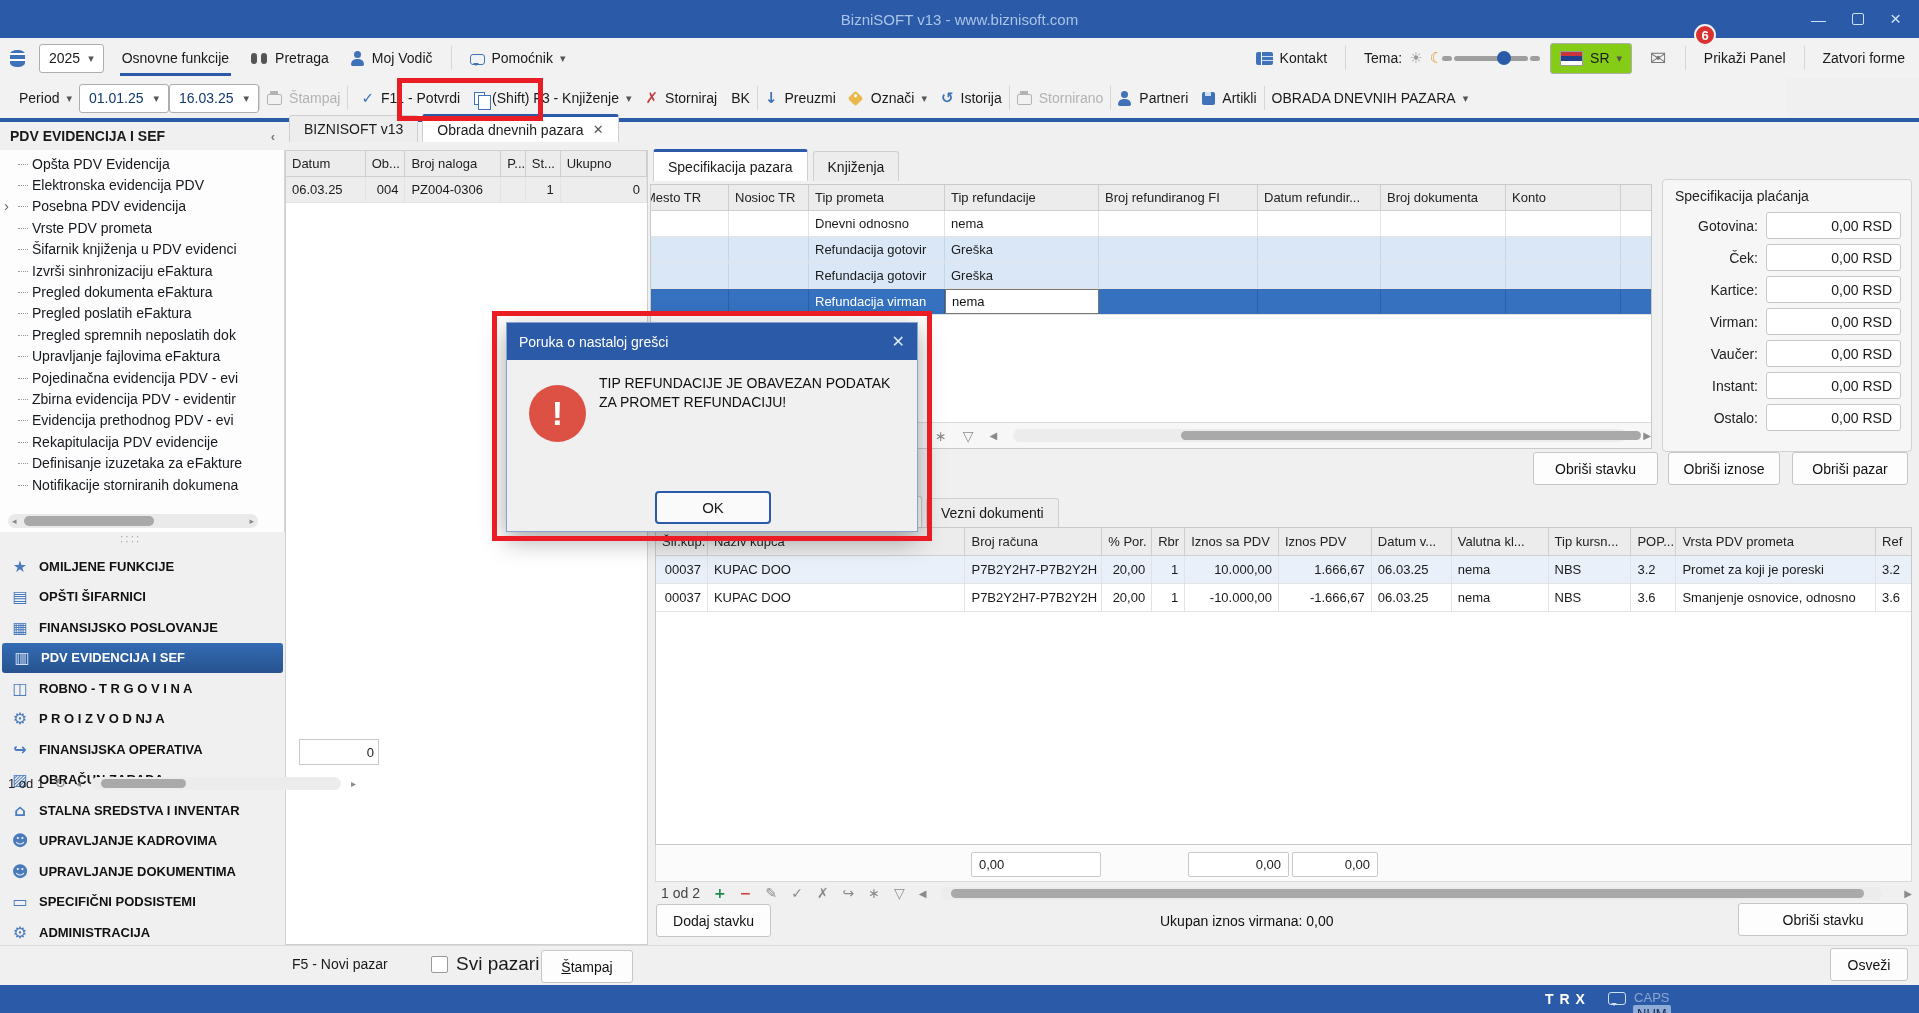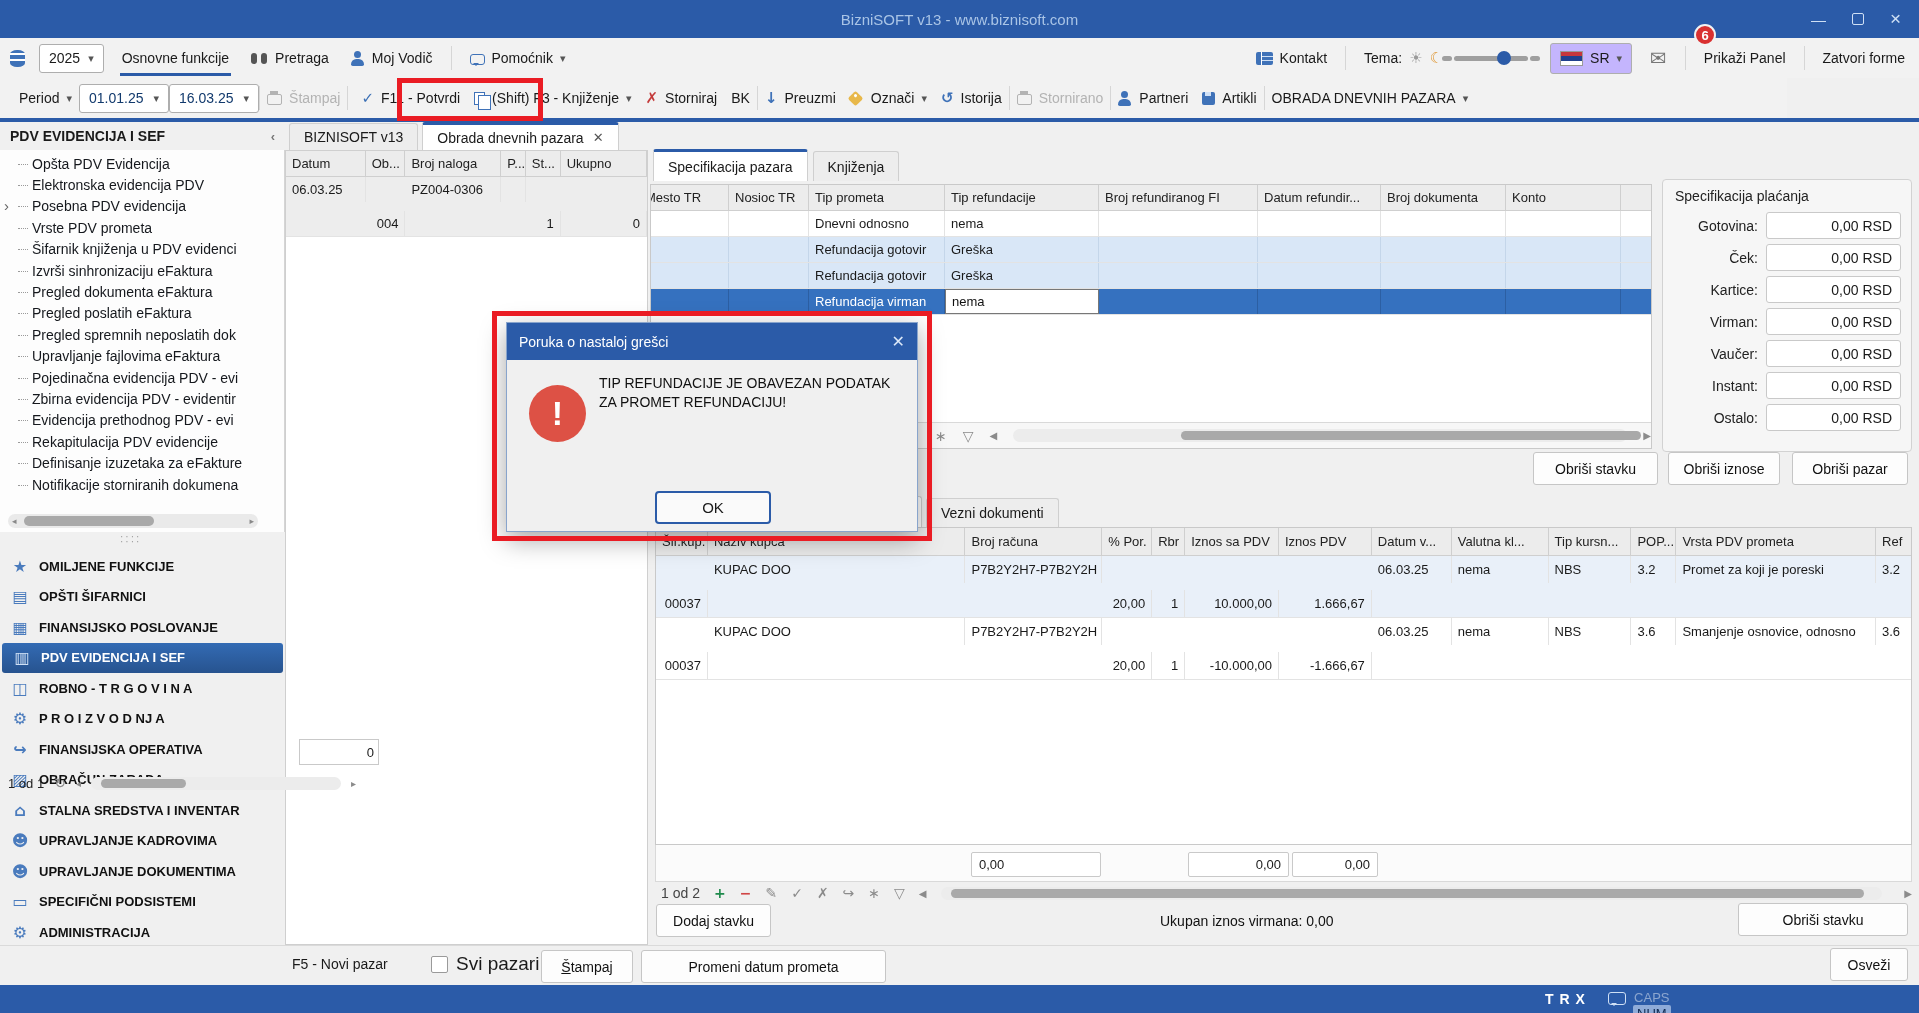--- a/index.html
+++ b/index.html
@@ -19,21 +19,21 @@
   .menubar .grow{flex:1;}
   .mitem{display:flex;align-items:center;gap:7px;height:40px;padding:0 4px;cursor:default;position:relative;}
   .mitem.active::after{content:"";position:absolute;left:2px;right:2px;bottom:2px;height:3px;background:#2b5ba8;}
   .combo{display:flex;align-items:center;gap:8px;background:#fff;border:1px solid #aeaeae;border-radius:3px;height:29px;padding:4px 9px;}
   .chev{color:#555;font-size:11px;}
   .vsep{width:1px;height:24px;background:#d6d6d6;}
   .slider{width:74px;height:5px;background:#9f9f9f;border-radius:3px;position:relative;margin:0 4px;}
   .slider .knob{position:absolute;top:-5px;left:58%;width:14px;height:14px;border-radius:50%;background:#2b5ba8;}
   .slider::before,.slider::after{content:"";position:absolute;top:0;height:5px;width:10px;border-radius:3px;background:#9f9f9f;}
   .slider::before{left:-12px;} .slider::after{right:-12px;}
-  .flagbox{display:flex;align-items:center;gap:7px;background:#c4b5fd;border:1px solid #aeaeae;border-radius:3px;height:31px;padding:0 9px;}
+  .flagbox{display:flex;align-items:center;gap:7px;background:#84cc16;border:1px solid #aeaeae;border-radius:3px;height:31px;padding:0 9px;}
   .flag{width:23px;height:15px;background:linear-gradient(#c6363c 33%,#20408e 33% 66%,#ffffff 66%);border:1px solid #999;}
   .badge{position:absolute;left:1694px;top:24px;width:22px;height:22px;border-radius:50%;background:#d93030;color:#fff;
          display:flex;align-items:center;justify-content:center;font-size:13px;font-weight:bold;z-index:8;border:2px solid #f2f2f2;}
 
   
   .toolbar{left:0;top:78px;width:1787px;height:40px;background:#f2f2f2;display:flex;align-items:center;padding:0 12px;}
   .titem{display:flex;align-items:center;gap:7px;padding:0 7px;height:32px;white-space:nowrap;}
   .titem.disabled{color:#b3b3b3;}
   .datebox{display:flex;align-items:center;gap:10px;background:#fff;border:1px solid #aeaeae;border-radius:3px;height:29px;padding:0 9px;color:#123a6d;}
   .bluerule{left:0;top:118px;width:1919px;height:4px;background:#2b5ba8;}
@@ -74,32 +74,32 @@
   .side-hscroll .ar{position:absolute;top:0;font-size:9px;color:#888;line-height:14px;}
   .side-dots{left:120px;top:534px;color:#9a9a9a;font-size:10px;letter-spacing:2px;line-height:5px;text-align:center;}
   .side-sections{left:0;top:551px;width:285px;}
   .sec-item{height:30.5px;display:flex;align-items:center;gap:9px;padding:0 10px;font-weight:bold;font-size:13px;color:#111;cursor:default;white-space:nowrap;}
   .sec-item .sic{width:20px;text-align:center;color:#4a7bbd;font-size:16px;font-family:"DejaVu Sans",sans-serif;}
   .sec-item.selected{background:linear-gradient(#336bb4,#27538f);color:#fff;border-radius:3px;margin:0 2px;}
   .sec-item.selected .sic{color:#cfe0f5;}
   .side-gear{left:203px;top:949px;font-size:22px;color:#666;font-family:"DejaVu Sans",sans-serif;}
 
   
-  .doc-tabs{left:285px;top:122px;height:28px;display:flex;align-items:flex-end;}
+  .doc-tabs{left:285px;top:114px;height:28px;display:flex;align-items:flex-end;}
   .dtab{height:27px;display:flex;align-items:center;gap:9px;padding:0 14px;border:1px solid #cfcfcf;border-bottom:none;background:#ededed;font-size:14px;margin-left:4px;border-radius:3px 3px 0 0;}
   .dtab.active{background:#fff;border-top:3px solid #2b5ba8;height:28px;}
   .dtab .x{color:#555;font-size:13px;}
 
   
   .grid{background:#fff;border:1px solid #c9c9c9;overflow:hidden;}
   .g-head{display:flex;background:#ececec;border-bottom:1px solid #cfcfcf;}
   .g-head .hc{padding:0 6px;display:flex;align-items:center;border-right:1px solid #cfcfcf;font-size:13px;color:#222;white-space:nowrap;overflow:hidden;}
   .g-row{display:flex;border-bottom:1px solid #e3e3e3;background:#fff;}
   .g-row .gc{padding:0 6px;display:flex;align-items:center;border-right:1px solid #e3e3e3;font-size:13px;white-space:nowrap;overflow:hidden;}
-  .ra{justify-content:flex-end;margin-top:34px;}
+  .ra{justify-content:flex-end;}
 
   
   .pazar-panel{left:285px;top:150px;width:363px;height:795px;background:#fff;border:1px solid #cfcfcf;overflow:hidden;}
   .pz .hc,.pz .gc{height:25px;}
   .pz .c0{width:83px;} .pz .c1{width:41px;} .pz .c2{width:100px;} .pz .c3{width:25px;} .pz .c4{width:36px;} .pz .c5{width:90px;}
   .pz-sum{position:absolute;left:299px;top:739px;width:80px;height:26px;border:1px solid #c9c9c9;background:#fff;font-size:13px;display:flex;align-items:center;justify-content:flex-end;padding-right:4px;}
   .pz-pager{position:absolute;left:8px;top:772px;width:348px;height:22px;display:flex;align-items:center;gap:10px;font-size:13px;color:#222;}
   .hscroll{height:13px;background:#ececec;border-radius:7px;position:relative;flex:1;}
   .hscroll .thumb{position:absolute;top:2px;height:9px;border-radius:5px;background:#a9a9a9;}
   .arrow{color:#8b8b8b;font-size:10px;font-family:"DejaVu Sans",sans-serif;}
@@ -718,21 +718,20 @@
 
   <div class="abs form-footer"></div>
   <div class="abs ff-f5">F5 - Novi pazar</div>
   <div class="abs ff-check">
     <span class="cbox"></span>
     <span>Svi pazari</span>
   </div>
   <div class="abs btn b-stampaj">
       <span class="fl">Štampaj</span>
     </div>
-  <div class="abs btn b-promeni">Promeni datum prometa</div>
   <div class="abs btn b-osvezi">Osveži</div>
 
   <div class="abs statusbar">
     <span class="sb-trx">T R X</span>
   </div>
   <div class="sb-chat"></div>
   <div class="sb-ind">
     <span>CAPS</span>
     <span class="on">NUM</span>
     <span>SCRL</span>

